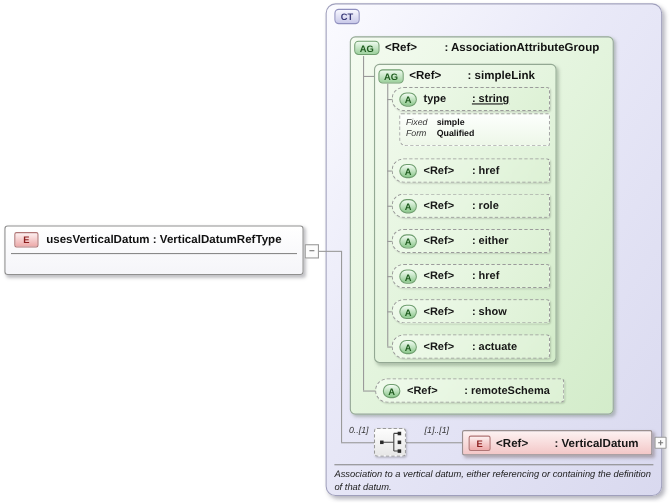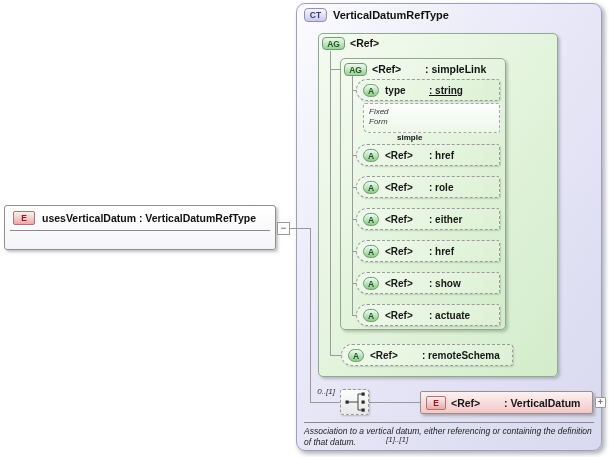--- a/index.html
+++ b/index.html
@@ -39,40 +39,40 @@
   .badge-e{border:1px solid #b07575;background:linear-gradient(#fdf0f0,#eda9a9);color:#8b1d1d;border-radius:2px;}
   .badge-ct{border:1px solid #8f8fbe;background:linear-gradient(#f8f8ff,#c9c9e9);color:#3a3a78;border-radius:4px;}
   .badge-ag{border:1px solid #6f9e6f;background:linear-gradient(#eefaee,#9bd09b);color:#1f5c1f;border-radius:4px;}
   .badge-a{border:1px solid #6f9e6f;background:linear-gradient(#f2fcf2,#8bc88b);color:#1f5c1f;border-radius:7px;}
   
   .t-title{position:absolute;font-weight:bold;font-size:10.5px;color:#111;white-space:nowrap;}
   .t-attr{position:absolute;font-weight:bold;font-size:10px;color:#161616;white-space:nowrap;}
   .t-ann{position:absolute;font-style:italic;font-size:8.5px;color:#222;line-height:10.5px;}
   .t-occ{position:absolute;font-style:italic;font-weight:normal;font-size:8px;color:#333;white-space:nowrap;}
   .t-facet-l{position:absolute;font-style:italic;font-size:8px;color:#333;}
-  .t-facet-v{position:absolute;font-weight:bold;font-size:8px;color:#111;margin-top:26px;}
+  .t-facet-v{position:absolute;font-weight:bold;font-size:8px;color:#111;}
   .divider{position:absolute;height:1px;background:#8a8a8a;}
 </style>
 </head>
 <body>
 
 <div id="canvas">
 
   <div class="abs ct-box" style="left:296px;top:3px;width:306px;height:448px;"></div>
   <span class="badge badge-ct" style="left:304px;top:8px;width:23px;height:14px;">CT</span>
-  <span class="t-title" style="left:333px;top:9px;font-size:11px;">VerticalDatumRefType</span>
 
   <div class="line line-h" style="left:290px;top:228px;width:20px;"></div>
   <div class="line line-v" style="left:310px;top:228px;height:174px;"></div>
   <div class="line line-h" style="left:310px;top:402px;width:30px;"></div>
   <div class="line line-h" style="left:369px;top:402px;width:51px;"></div>
 
   <div class="abs ag-box" style="left:318px;top:33px;width:240px;height:344px;"></div>
   <span class="badge badge-ag" style="left:322px;top:37px;width:23px;height:13px;">AG</span>
   <span class="t-title" style="left:350px;top:37px;">&lt;Ref&gt;</span>
+  <span class="t-title" style="left:404px;top:37px;">: AssociationAttributeGroup</span>
 
   <div class="line line-v" style="left:330px;top:51px;height:304px;"></div>
   <div class="line line-h" style="left:330px;top:69px;width:10px;"></div>
   <div class="line line-h" style="left:330px;top:355px;width:11px;"></div>
 
   <div class="abs ag-box" style="left:340px;top:58px;width:166px;height:272px;"></div>
   <span class="badge badge-ag" style="left:344px;top:63px;width:23px;height:13px;">AG</span>
   <span class="t-title" style="left:372px;top:63px;">&lt;Ref&gt;</span>
   <span class="t-title" style="left:425px;top:63px;">: simpleLink</span>
 
@@ -148,21 +148,21 @@
       <line x1="17" y1="4" x2="17" y2="20" stroke="#444" stroke-width="1"></line>
       <line x1="17" y1="4" x2="21" y2="4" stroke="#444" stroke-width="1"></line>
       <line x1="17" y1="20" x2="21" y2="20" stroke="#444" stroke-width="1"></line>
       <rect x="4.5" y="10.5" width="3.2" height="3.2" fill="#2a2a2a"></rect>
       <rect x="20.5" y="2.5" width="3.2" height="3.2" fill="#2a2a2a"></rect>
       <rect x="20.5" y="10.5" width="3.2" height="3.2" fill="#2a2a2a"></rect>
       <rect x="20.5" y="18.5" width="3.2" height="3.2" fill="#2a2a2a"></rect>
     </svg>
   </div>
 
-  <span class="t-occ" style="left:386px;top:387px;margin-top:48px;">[1]..[1]</span>
+  <span class="t-occ" style="left:386px;top:387px;">[1]..[1]</span>
 
   <div class="abs elem-box" style="left:420px;top:391px;width:173px;height:23px;">
     <span class="badge badge-e" style="left:5px;top:4px;width:20px;height:14px;">E</span>
     <span class="t-attr" style="left:30px;top:5px;font-size:10.5px;">&lt;Ref&gt;</span>
     <span class="t-attr" style="left:83px;top:5px;font-size:10.5px;">: VerticalDatum</span>
   </div>
   <div class="abs ctrl-box" style="left:595px;top:397px;width:11px;height:11px;border-radius:1px;">+</div>
 
   <div class="divider" style="left:304px;top:422px;width:290px;"></div>
   <span class="t-ann" style="left:304px;top:426px;width:288px;">Association to a vertical datum, either referencing or containing the definition of that datum.</span>

